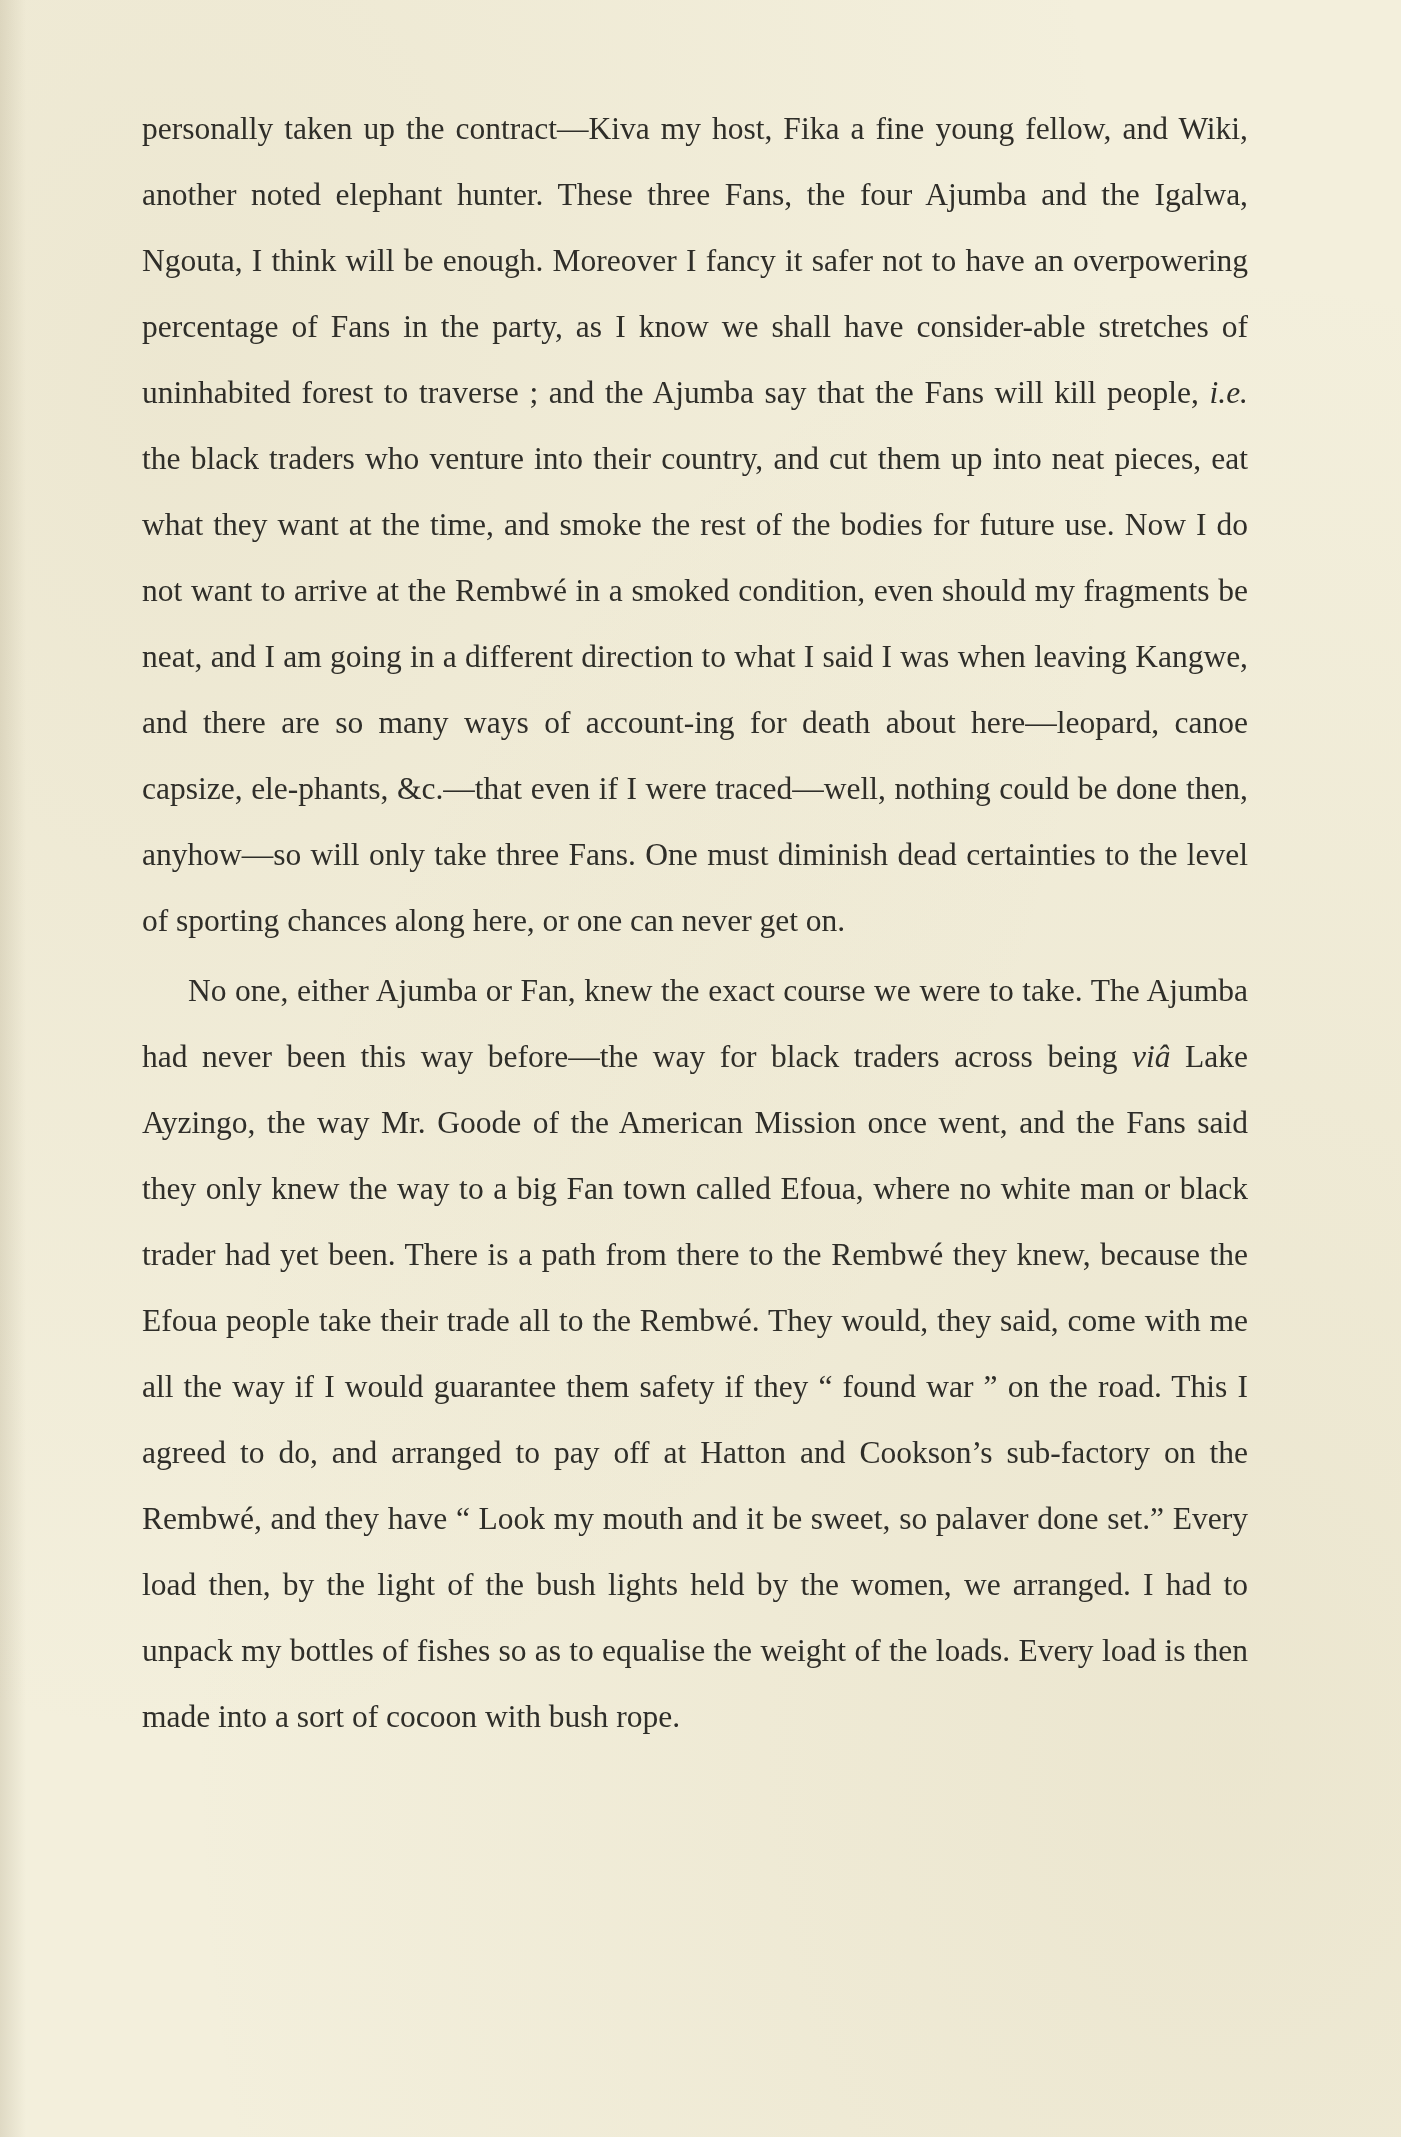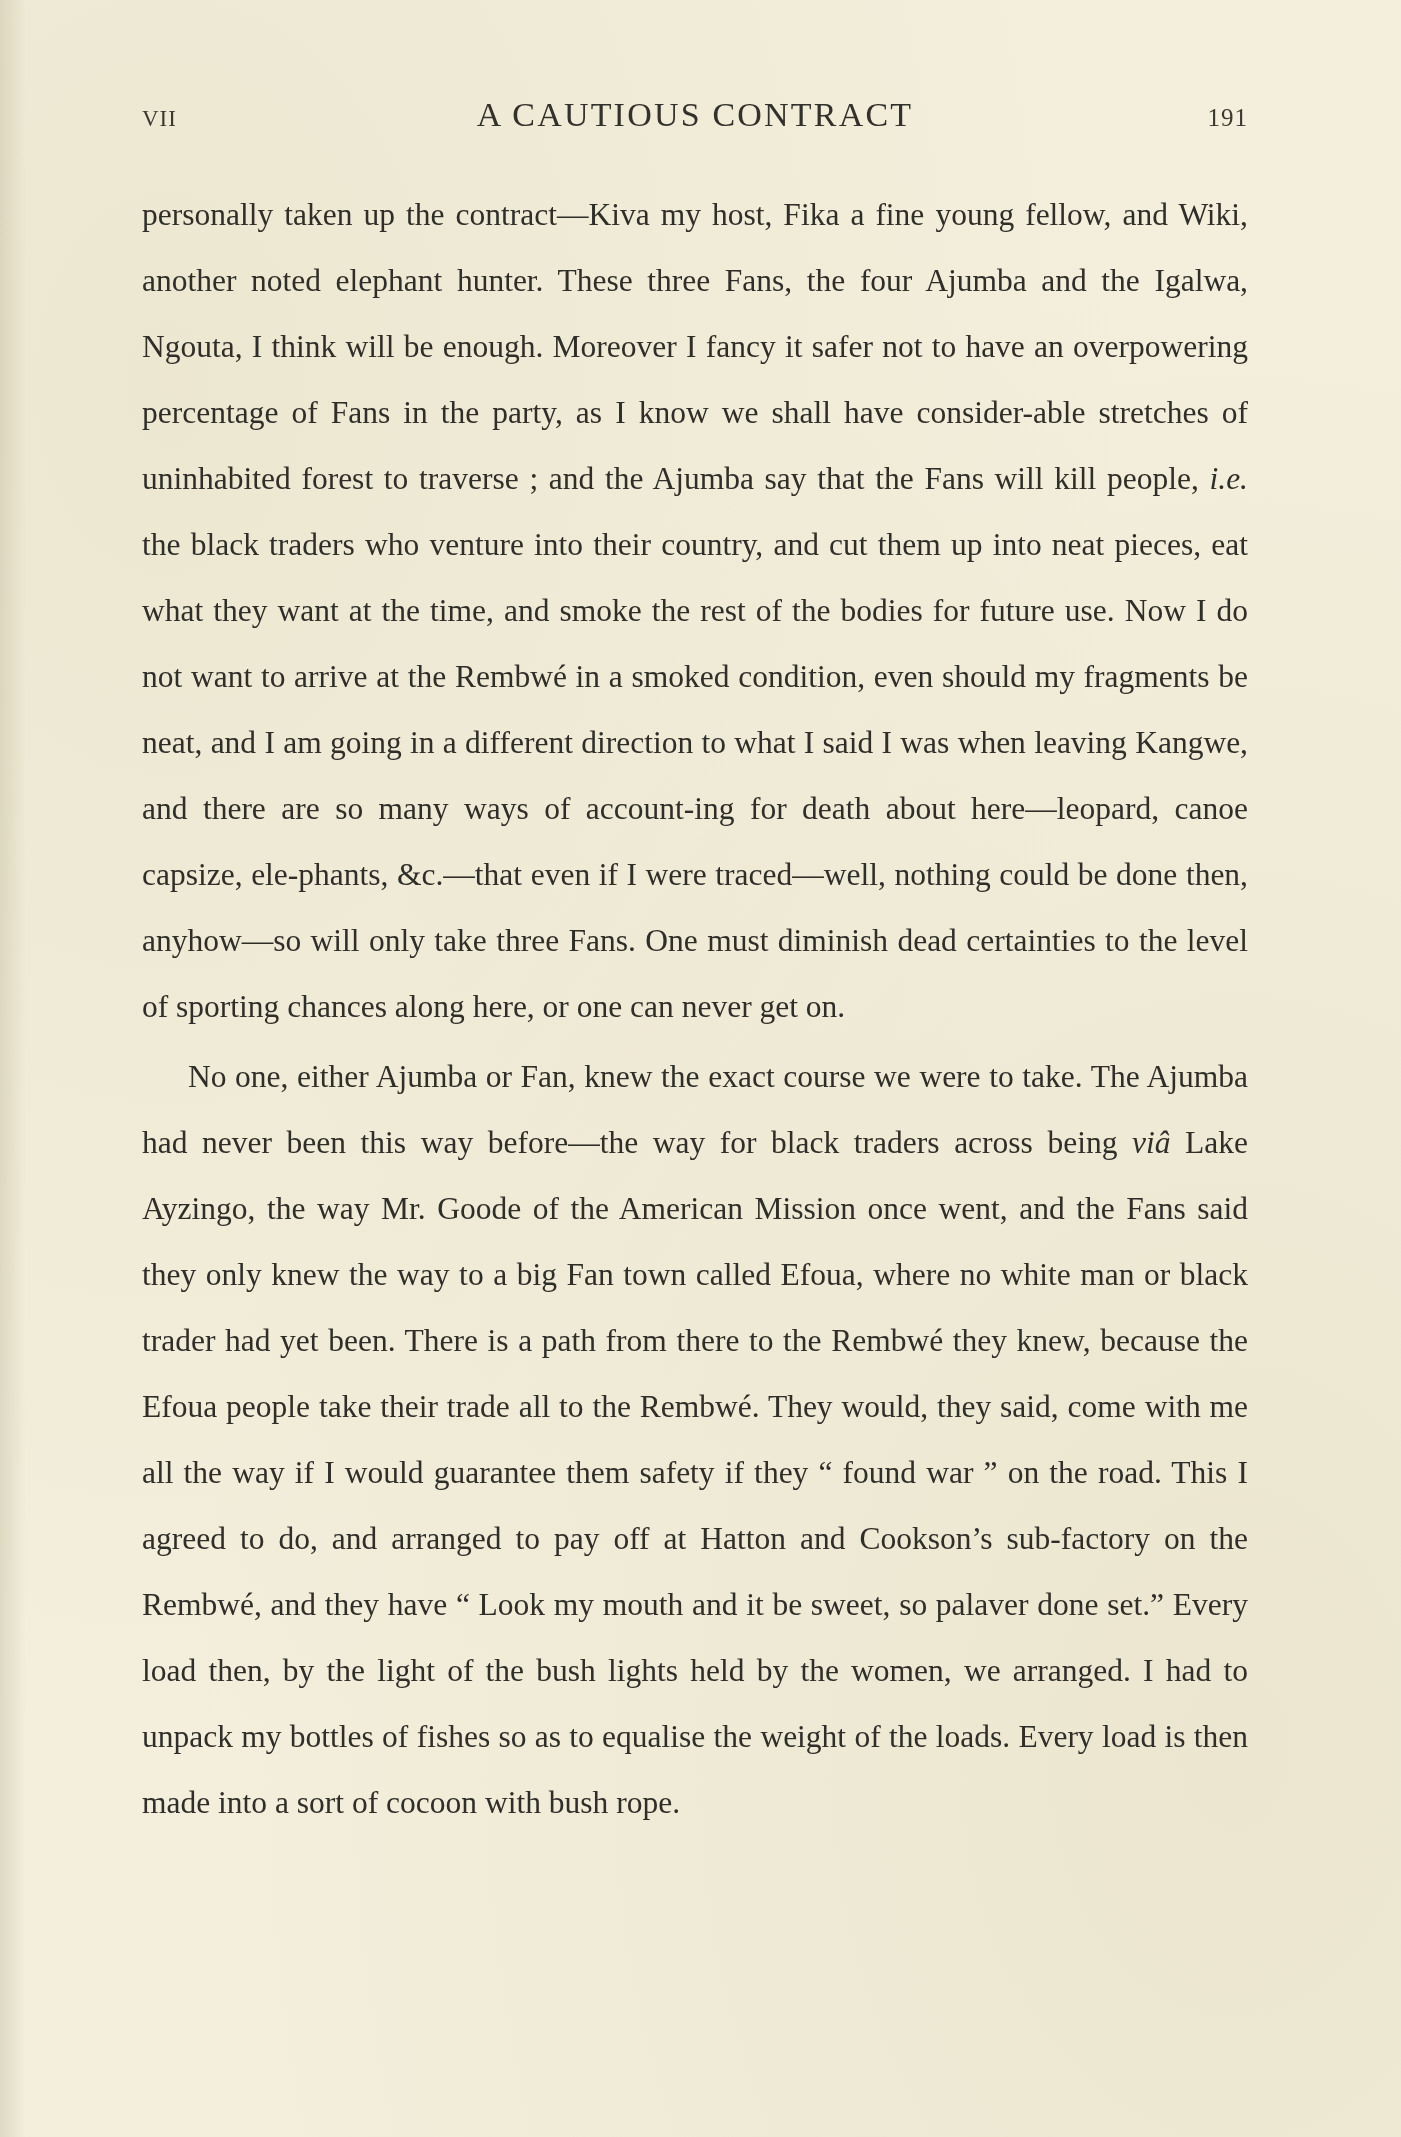--- a/index.html
+++ b/index.html
@@ -98,25 +98,20 @@
 </style>
 </head>
 <body>
 
 <div class="page">
   <div class="edge-shade"></div>
   <div class="noise"></div>
 
   <div class="content">
 
-    <div class="header">
-      <div class="folio-left">VII</div>
-      <div class="running-title">A CAUTIOUS CONTRACT</div>
-      <div class="folio-right">191</div>
-    </div>
 
     <div class="body-text">
       <p id="p0">personally taken up the contract—Kiva my host, Fika a fine young fellow, and Wiki, another noted elephant hunter. These three Fans, the four Ajumba and the Igalwa, Ngouta, I think will be enough. Moreover I fancy it safer not to have an overpowering percentage of Fans in the party, as I know we shall have consider-able stretches of uninhabited forest to traverse ; and the Ajumba say that the Fans will kill people, <i>i.e.</i> the black traders who venture into their country, and cut them up into neat pieces, eat what they want at the time, and smoke the rest of the bodies for future use. Now I do not want to arrive at the Rembwé in a smoked condition, even should my fragments be neat, and I am going in a different direction to what I said I was when leaving Kangwe, and there are so many ways of account-ing for death about here—leopard, canoe capsize, ele-phants, &amp;c.—that even if I were traced—well, nothing could be done then, anyhow—so will only take three Fans. One must diminish dead certainties to the level of sporting chances along here, or one can never get on.</p>
       <p class="indent" id="p1">No one, either Ajumba or Fan, knew the exact course we were to take. The Ajumba had never been this way before—the way for black traders across being <i>viâ</i> Lake Ayzingo, the way Mr. Goode of the American Mission once went, and the Fans said they only knew the way to a big Fan town called Efoua, where no white man or black trader had yet been. There is a path from there to the Rembwé they knew, because the Efoua people take their trade all to the Rembwé. They would, they said, come with me all the way if I would guarantee them safety if they “ found war ” on the road. This I agreed to do, and arranged to pay off at Hatton and Cookson’s sub-factory on the Rembwé, and they have “ Look my mouth and it be sweet, so palaver done set.” Every load then, by the light of the bush lights held by the women, we arranged. I had to unpack my bottles of fishes so as to equalise the weight of the loads. Every load is then made into a sort of cocoon with bush rope.</p>
     </div>
 
   </div>
 </div>
 
 </body></html>

